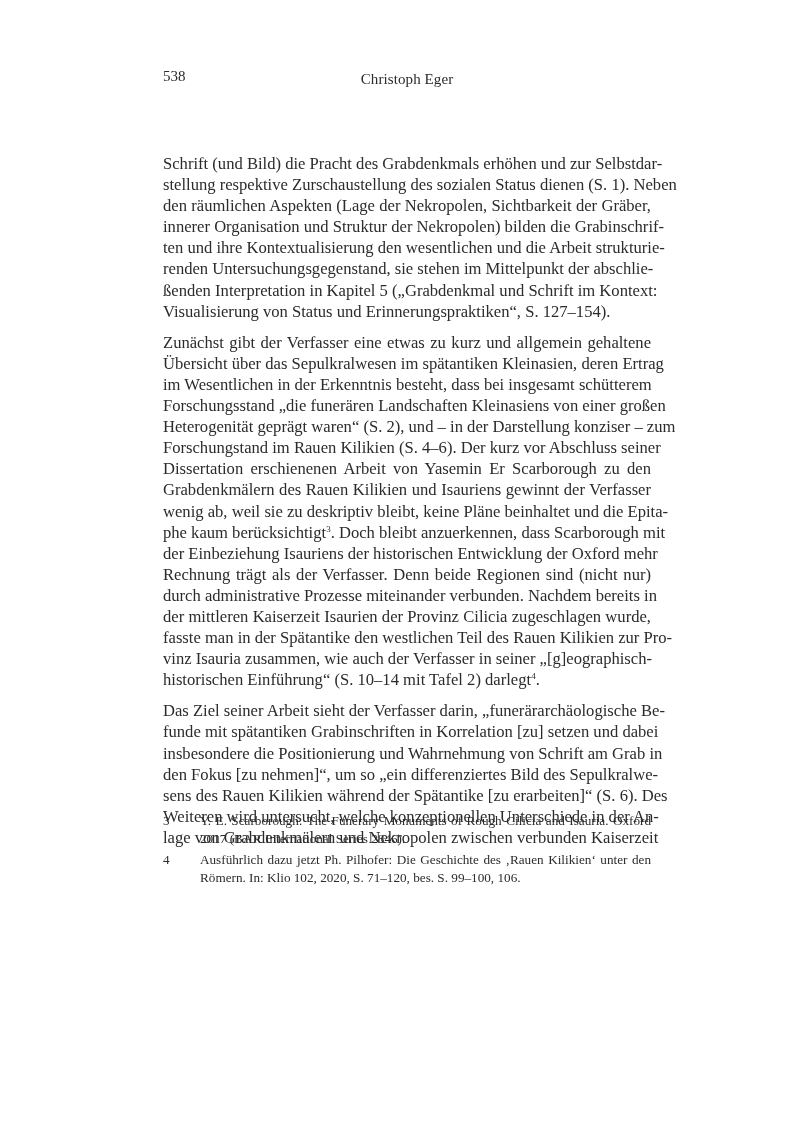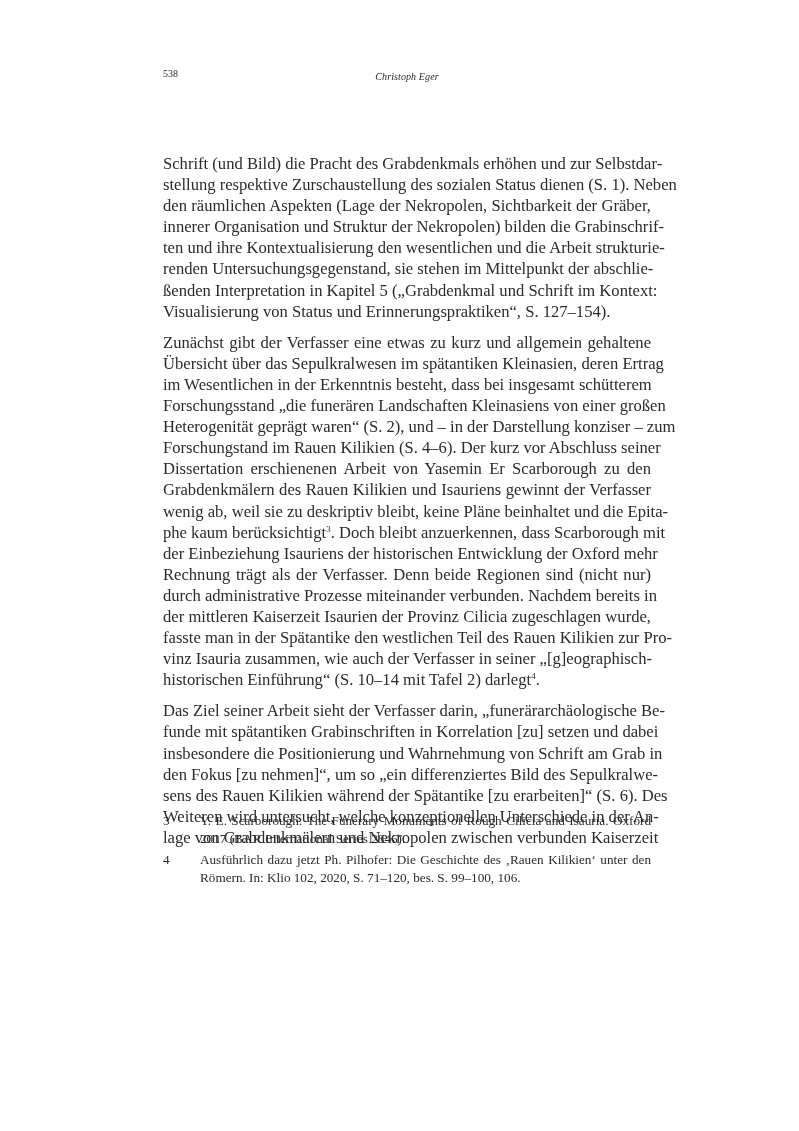--- a/index.html
+++ b/index.html
@@ -14,35 +14,34 @@
     overflow: hidden;
     font-family: "Liberation Serif", "DejaVu Serif", serif;
     color: #2b2b2b;
   }
   .page-header {
     position: absolute;
     top: 68px;
     left: 163px;
     width: 488px;
     height: 22px;
-    font-size: 10px;
+    font-size: 15px;
   }
   .page-number {
     position: absolute;
     left: 0;
     top: 0;
   }
   .running-head {
     position: absolute;
     left: 0;
     right: 0;
     top: 3px;
     text-align: center;
     letter-spacing: 0.1px;
-    font-style: italic;
   }
   .main-text {
     position: absolute;
     top: 146px;
     left: 163px;
     width: 488px;
     font-size: 16.6px;
     line-height: 21.1px;
   }
   .main-text p {

